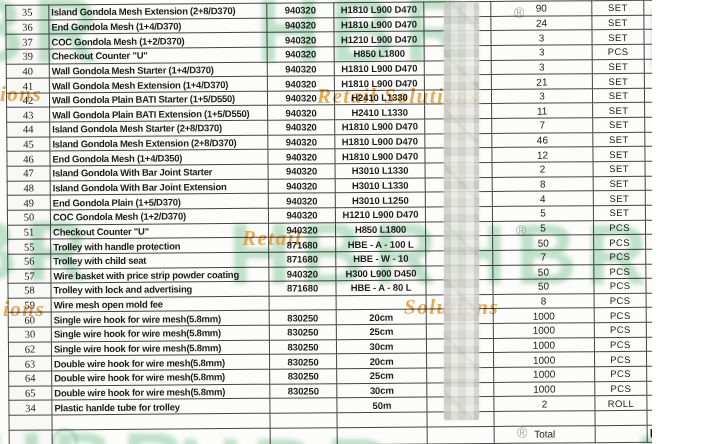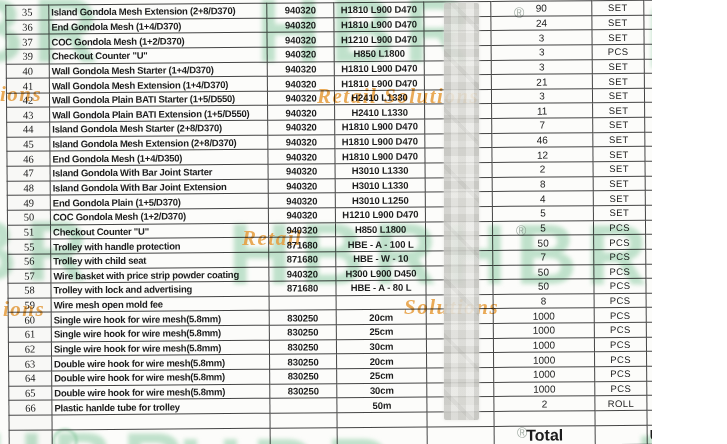--- a/index.html
+++ b/index.html
@@ -23,21 +23,21 @@
     text-align:center; background:rgba(0,0,0,0.015);
   }
   .c-desc{
     font-weight:bold; font-size:9.5px; letter-spacing:-0.25px;
     text-align:left; padding-left:4px; white-space:pre;
   }
   .c-code,.c-spec{ font-weight:bold; font-size:9.5px; text-align:center; letter-spacing:-0.1px;border-radius:7px;}
   .c-price,.c-amount{ text-align:center; }
   .c-qty{ font-size:10px; text-align:center; }
   .c-unit{ font-size:9.5px; text-align:center; letter-spacing:0.4px;margin-left:47px; }
-  .c-total-label{ font-weight:bold; font-size:16px; text-align:center; }
+  .c-total-label{ font-weight:normal; font-size:10px; text-align:center; }
   .c-total-amount{ font-weight:bold; font-size:14px; letter-spacing:-0.2px; }
   
   .wm{ position:absolute; inset:0; pointer-events:none; mix-blend-mode:multiply; }
   .wm-green{
     position:absolute; font-weight:bold; line-height:1; letter-spacing:9px;
     color:rgba(134,201,160,0.50); filter:blur(2px);
     font-family:"Liberation Sans", sans-serif;
   }
   .wm-orange{
     position:absolute; font-family:"Liberation Serif", serif;
@@ -297,21 +297,21 @@
     <td class="c-no">60</td>
     <td class="c-desc">Single wire hook for wire mesh(5.8mm)</td>
     <td class="c-code">830250</td>
     <td class="c-spec">20cm</td>
     <td class="c-price"></td>
     <td class="c-qty">1000</td>
     <td class="c-unit">PCS</td>
     <td class="c-amount"></td>
   </tr>
         <tr>
-    <td class="c-no">61</td>
+    <td class="c-no">30</td>
     <td class="c-desc">Single wire hook for wire mesh(5.8mm)</td>
     <td class="c-code">830250</td>
     <td class="c-spec">25cm</td>
     <td class="c-price"></td>
     <td class="c-qty">1000</td>
     <td class="c-unit">PCS</td>
     <td class="c-amount"></td>
   </tr>
         <tr>
     <td class="c-no">62</td>
@@ -347,21 +347,21 @@
     <td class="c-no">65</td>
     <td class="c-desc">Double  wire hook for wire mesh(5.8mm)</td>
     <td class="c-code">830250</td>
     <td class="c-spec">30cm</td>
     <td class="c-price"></td>
     <td class="c-qty">1000</td>
     <td class="c-unit">PCS</td>
     <td class="c-amount"></td>
   </tr>
         <tr>
-    <td class="c-no">66</td>
+    <td class="c-no">34</td>
     <td class="c-desc">Plastic hanlde tube for trolley</td>
     <td class="c-code"></td>
     <td class="c-spec">50m</td>
     <td class="c-price"></td>
     <td class="c-qty">2</td>
     <td class="c-unit">ROLL</td>
     <td class="c-amount"></td>
   </tr>
       </tbody>
     <tbody>

